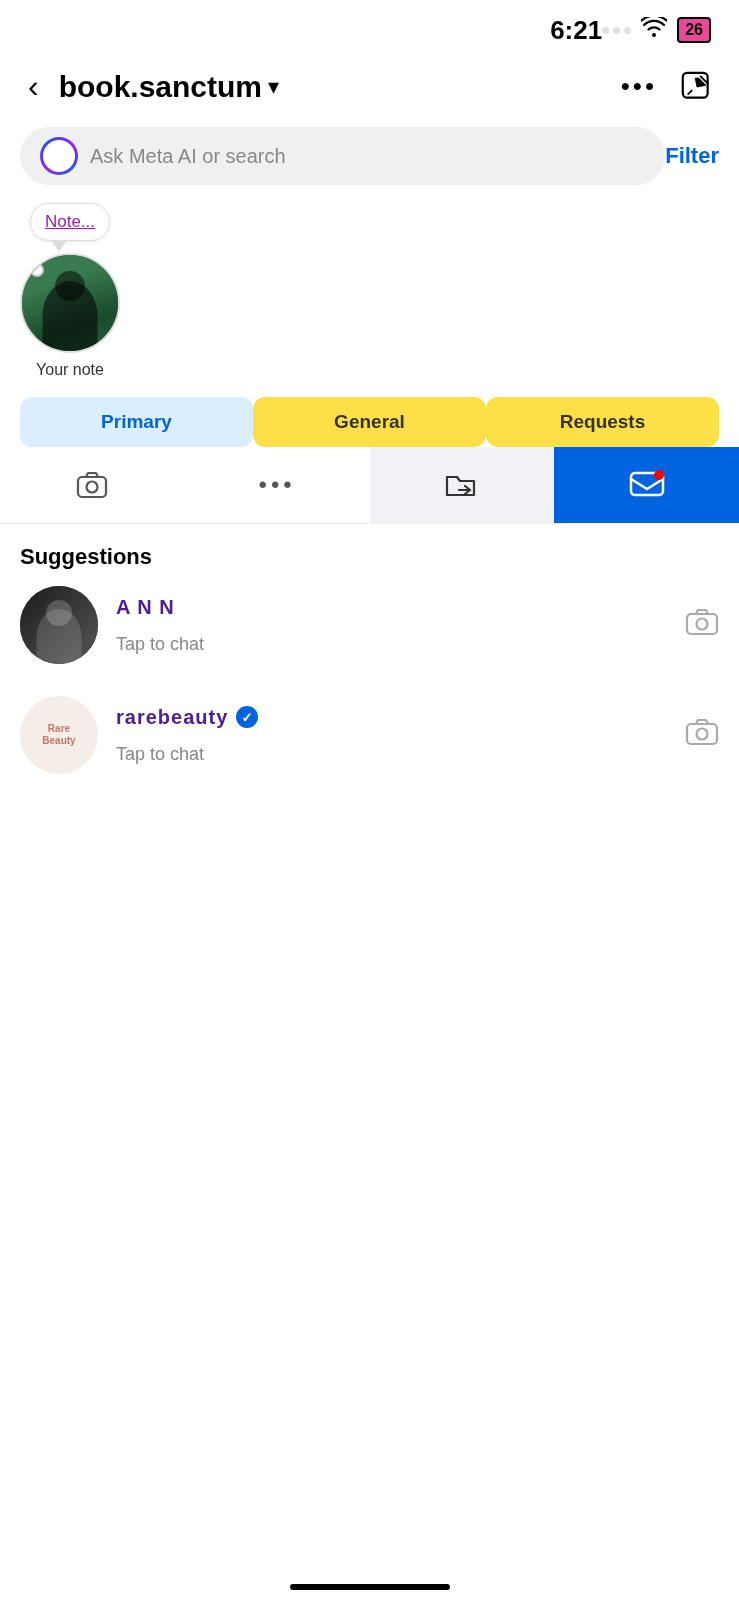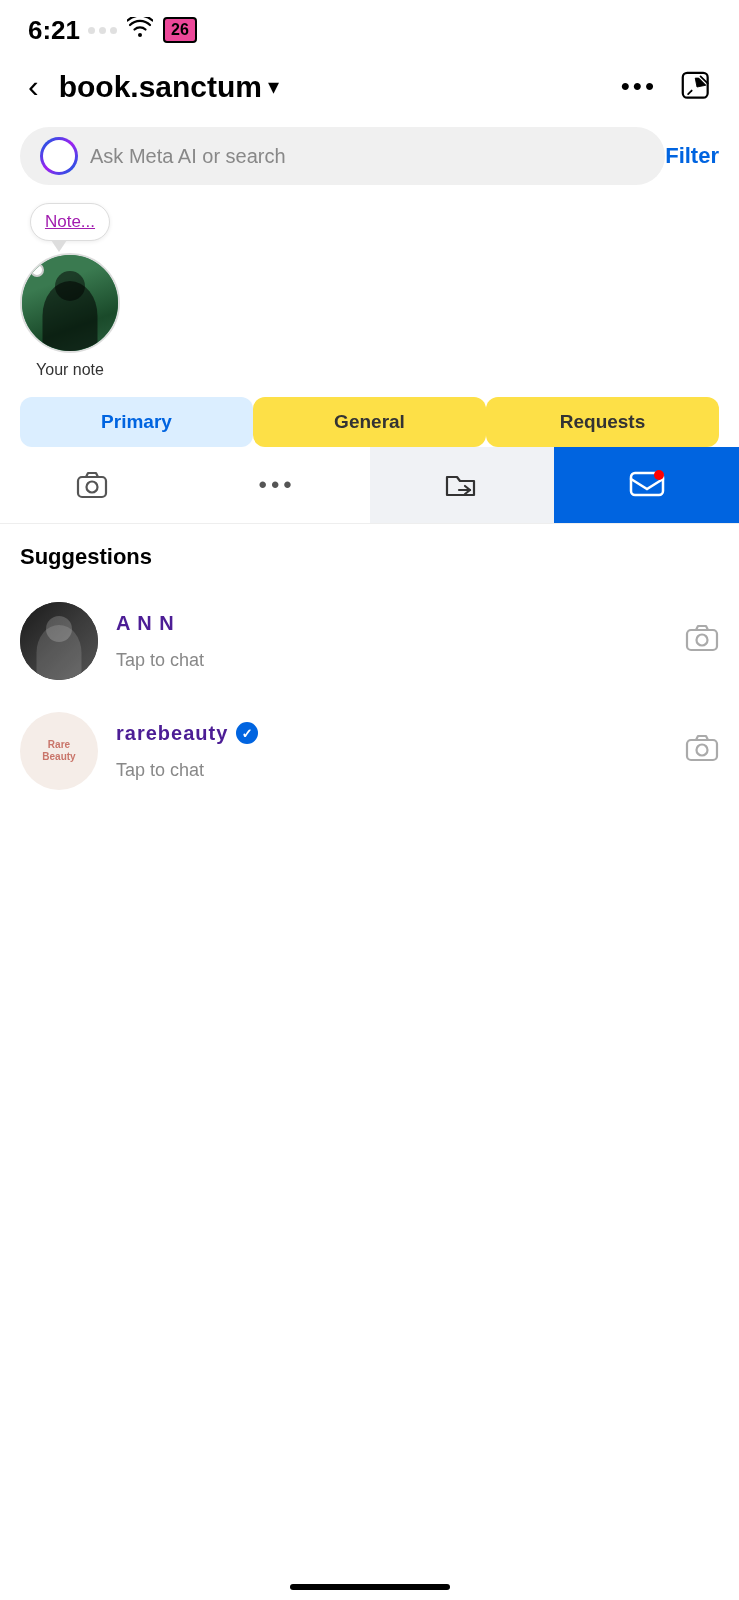--- a/index.html
+++ b/index.html
@@ -9,25 +9,24 @@
       min-height: 1600px;
       background: #fff;
       font-family: -apple-system, BlinkMacSystemFont, 'Helvetica Neue', Arial, sans-serif;
       position: relative;
       overflow-x: hidden;
     }
 
     
     .status-bar {
       display: flex;
-      justify-content: flex-start;
+      justify-content: flex-end;
       align-items: center;
       padding: 14px 28px 8px 28px;
       height: 54px;
-      gap: 8px;
     }
     .status-time {
       font-size: 26px;
       font-weight: 600;
       color: #000;
     }
     .status-icons {
       display: flex;
       align-items: center;
       gap: 10px;
@@ -287,21 +286,21 @@
     }
 
     
     .suggestions-section {
       padding: 20px 20px 10px 20px;
     }
     .suggestions-title {
       font-size: 22px;
       font-weight: 800;
       color: #000;
-      margin-bottom: 16px;
+      margin-bottom: 0;
     }
     .suggestion-item {
       display: flex;
       align-items: center;
       padding: 16px 0;
       gap: 18px;
       cursor: pointer;
     }
     .suggestion-avatar {
       width: 78px;

